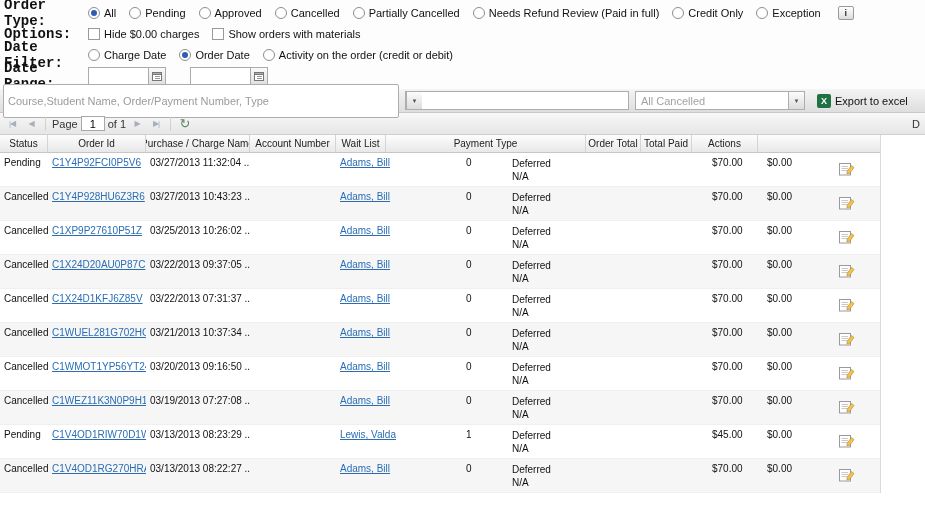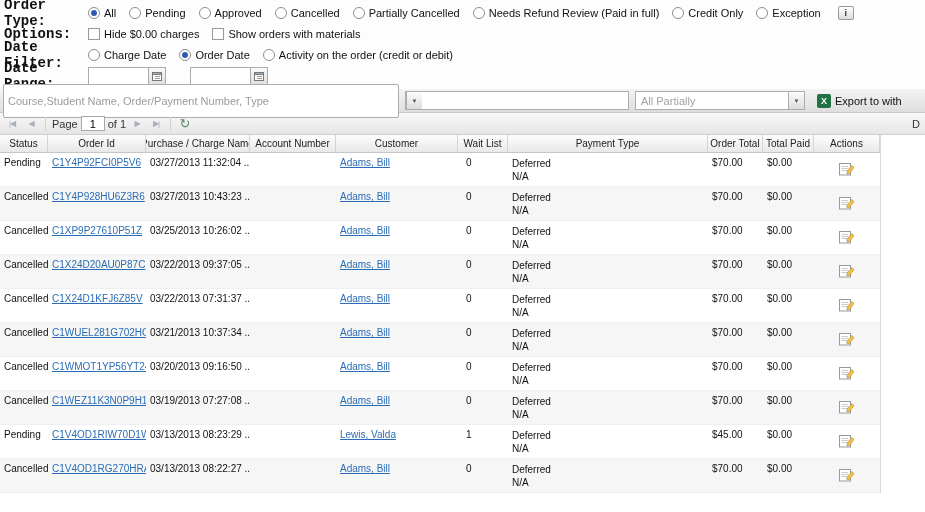--- a/index.html
+++ b/index.html
@@ -214,26 +214,26 @@
       </span>
     </div>
   </div>
 
   <div class="toolbar">
     <input class="search" placeholder="Course,Student Name, Order/Payment Number, Type" style="">
     <div class="select grouping">
       <span class="sel-arrow">▼</span>
     </div>
     <div class="select payments disabled">
-      <span class="sel-text">All Partially</span>
+      <span class="sel-text">All Cancelled</span>
       <span class="sel-arrow">▼</span>
     </div>
     <div class="export">
       <span class="excel-icon">X</span>
-      <span>Export to with</span>
+      <span>Export to excel</span>
     </div>
   </div>
 
   <div class="pager">
     <span class="pbtn">|◀</span>
     <span class="pbtn">◀</span>
     <span class="sep"></span>
     <span>Page</span>
     <input class="page-input" value="1" style="">
     <span>of 1</span>
@@ -243,21 +243,20 @@
     <span class="pbtn refresh">↻</span>
     <span class="pager-right">D</span>
   </div>
 
   <div class="grid">
     <div class="grid-header">
         <div class="hcell" style="width: 48px;">Status</div>
         <div class="hcell" style="width: 98px;">Order Id</div>
         <div class="hcell" style="width: 104px;">Purchase / Charge Name</div>
         <div class="hcell" style="width: 86px;">Account Number</div>
-        <div class="hcell" style="width: 122px;">Customer</div>
         <div class="hcell" style="width: 50px;">Wait List</div>
         <div class="hcell" style="width: 200px;">Payment Type</div>
         <div class="hcell" style="width: 55px;">Order Total</div>
         <div class="hcell" style="width: 51px;">Total Paid</div>
         <div class="hcell" style="width: 66px;">Actions</div>
       </div>
     <div class="grid-body">
         <div class="grow">
           <div class="cell" style="width: 48px;">Pending</div>
           <div class="cell" style="width: 98px;"><a class="link" href="#">C1Y4P92FCI0P5V6</a></div>

